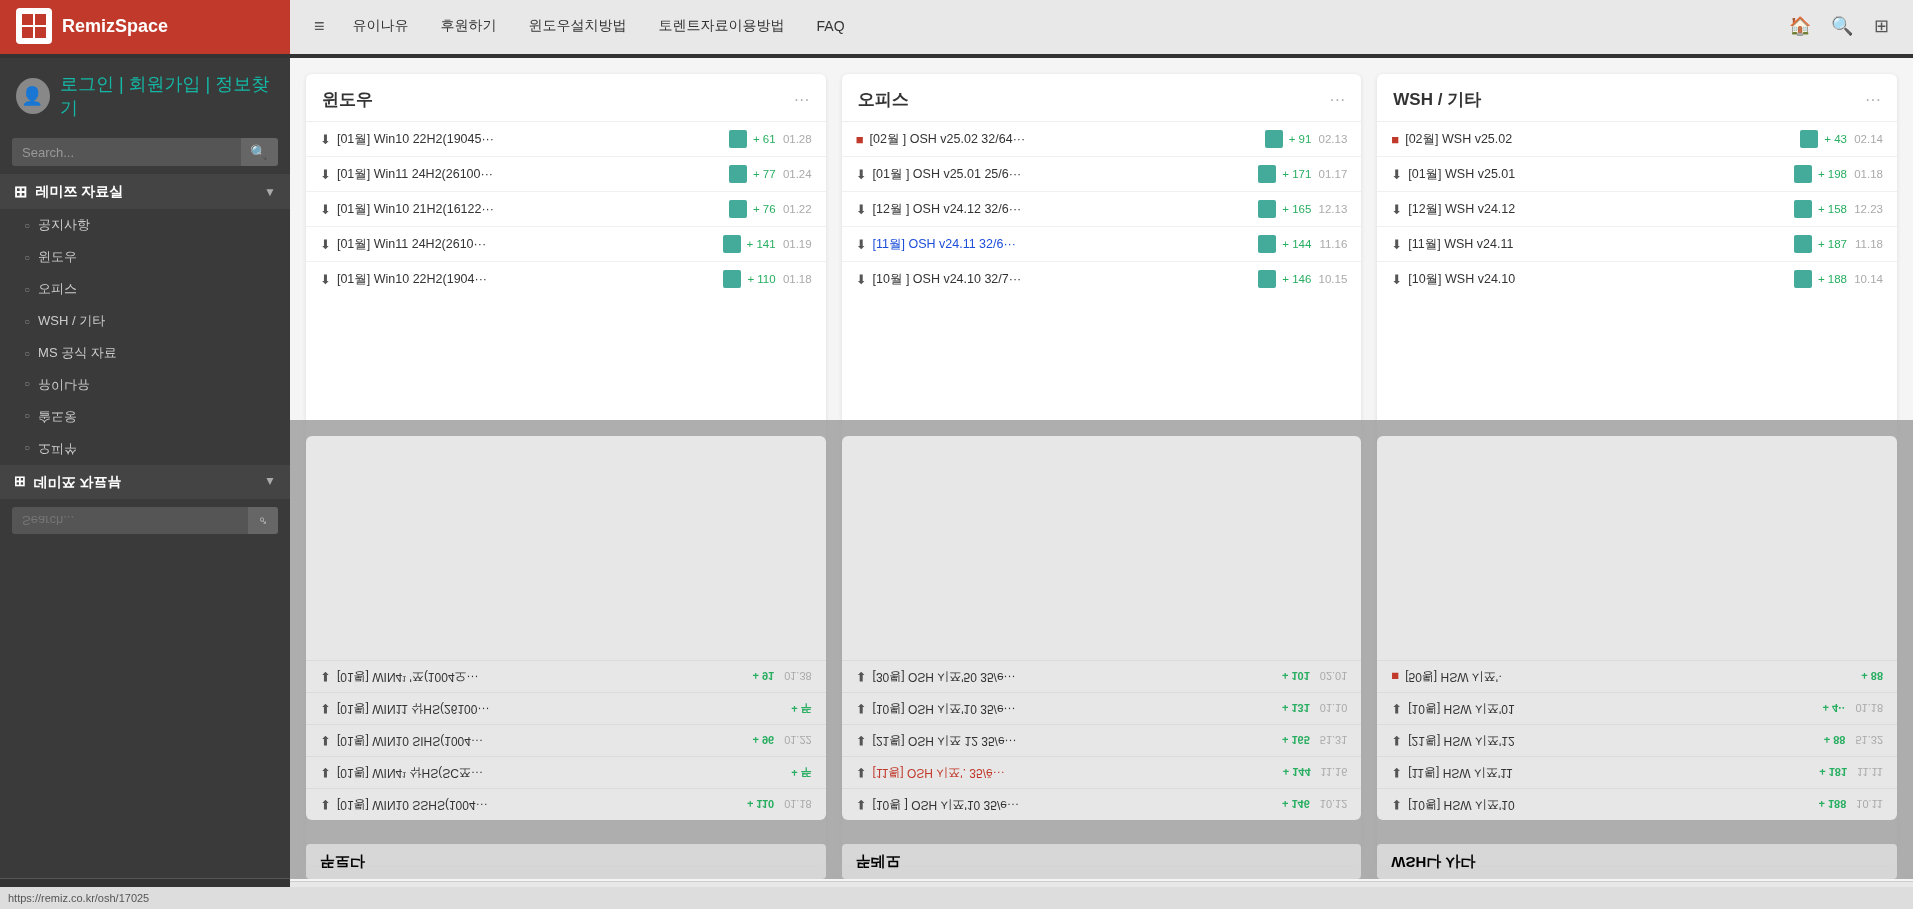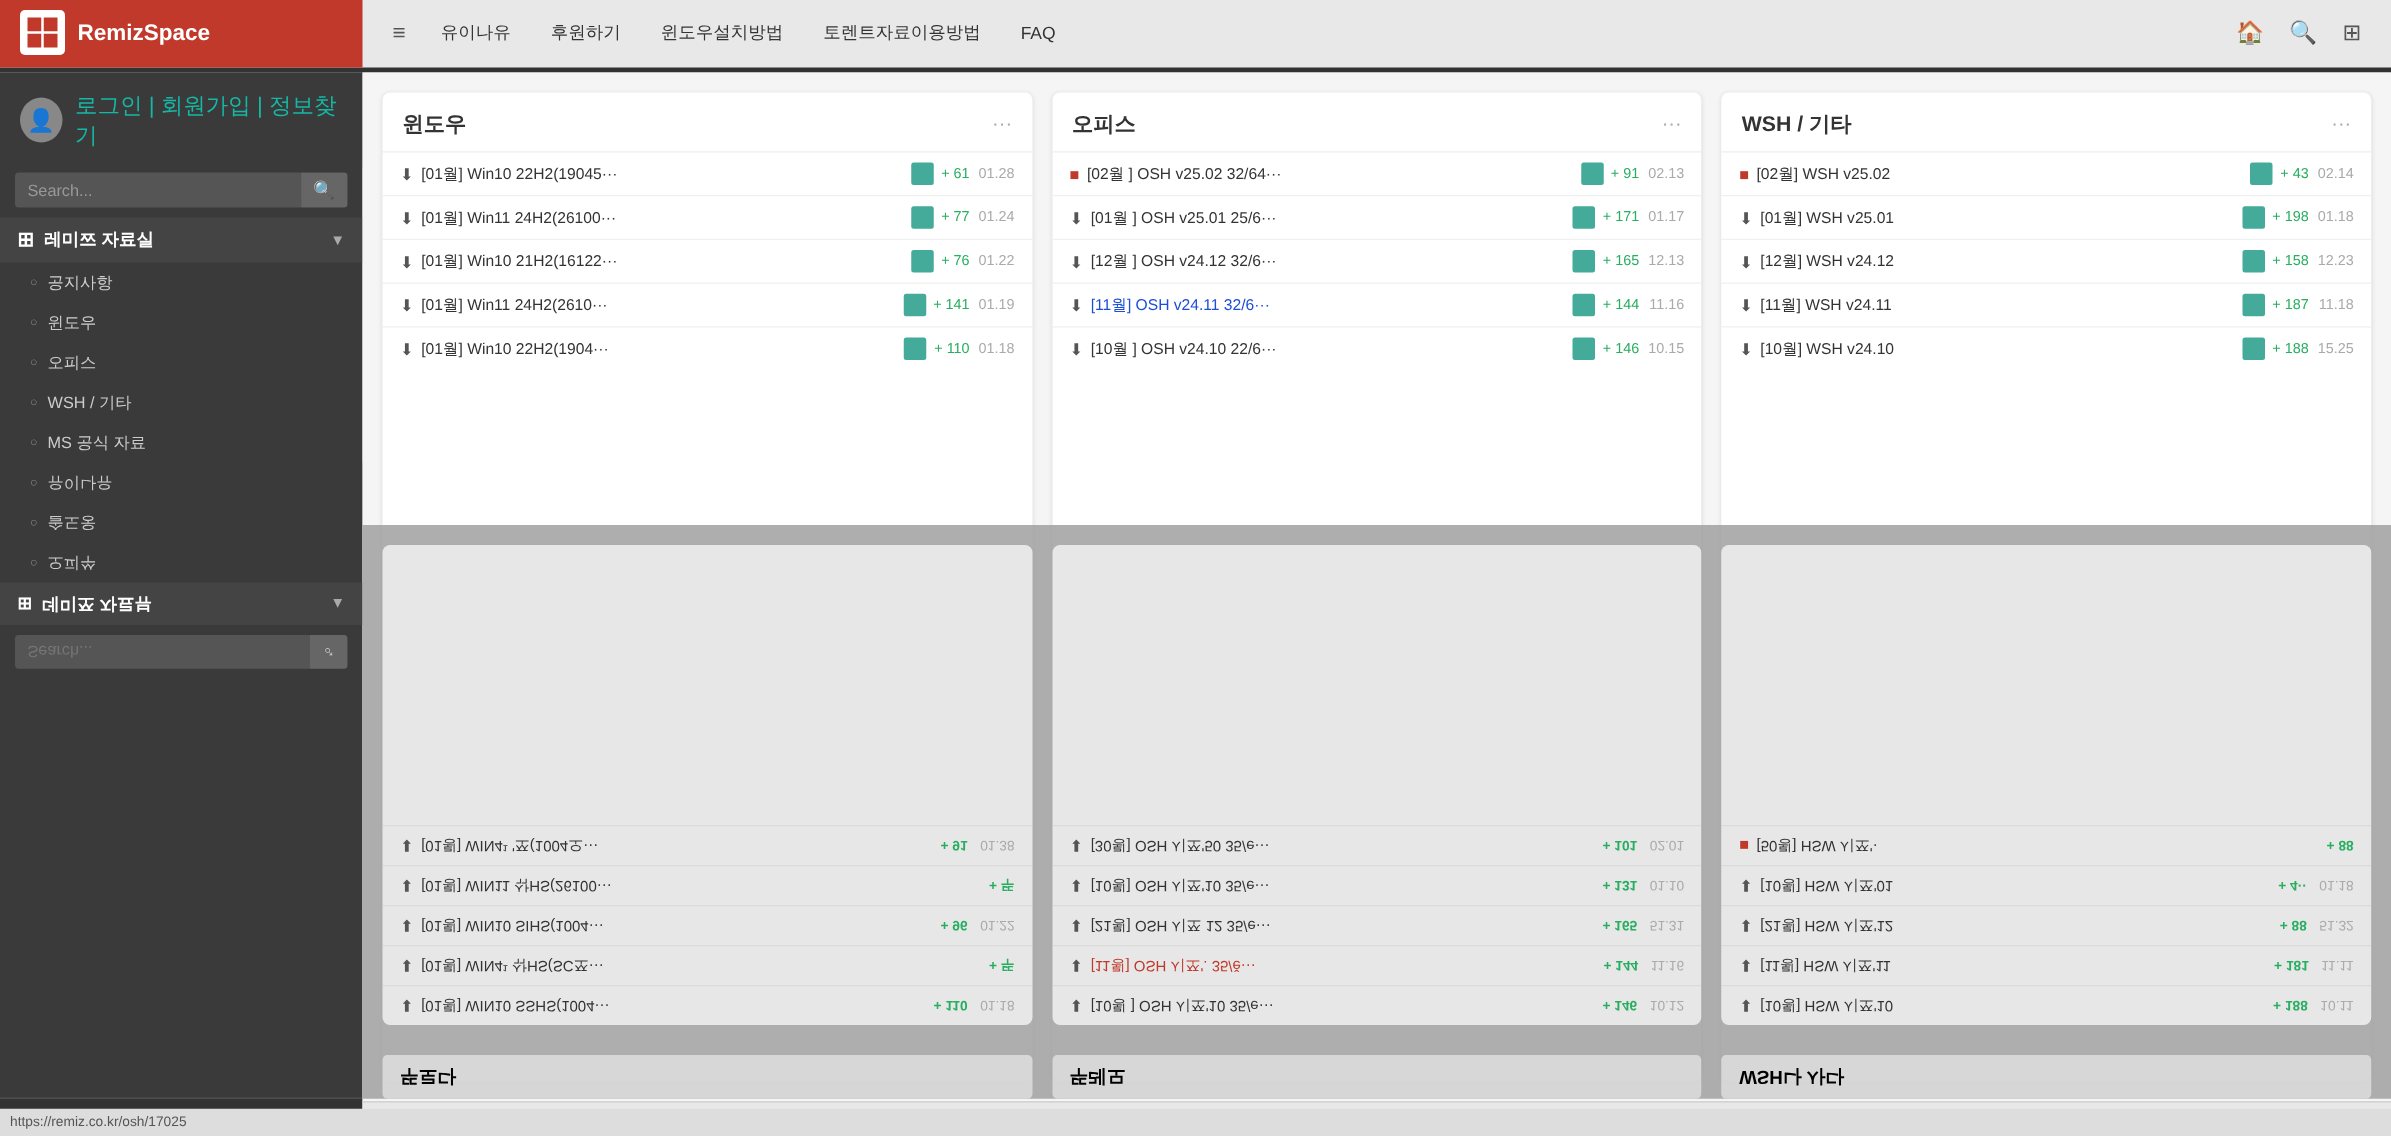--- a/index.html
+++ b/index.html
@@ -475,21 +475,21 @@
           </div>
           <div class="card-row">
             <span class="row-icon">⬇</span>
             <span class="row-title highlight">[11월] OSH v24.11 32/6···</span>
             <div class="row-img"></div>
             <span class="row-count">+ 144</span>
             <span class="row-date">11.16</span>
           </div>
           <div class="card-row">
             <span class="row-icon">⬇</span>
-            <span class="row-title">[10월 ] OSH v24.10 22/6···</span>
+            <span class="row-title">[10월 ] OSH v24.10 32/7···</span>
             <div class="row-img"></div>
             <span class="row-count">+ 146</span>
             <span class="row-date">10.15</span>
           </div>
         </div>
       </div>
 
       <div class="card">
         <div class="card-header">
           <span class="card-title">WSH / 기타</span>
@@ -522,21 +522,21 @@
             <span class="row-title">[11월] WSH v24.11</span>
             <div class="row-img"></div>
             <span class="row-count">+ 187</span>
             <span class="row-date">11.18</span>
           </div>
           <div class="card-row">
             <span class="row-icon">⬇</span>
             <span class="row-title">[10월] WSH v24.10</span>
             <div class="row-img"></div>
             <span class="row-count">+ 188</span>
-            <span class="row-date">15.25</span>
+            <span class="row-date">10.14</span>
           </div>
         </div>
       </div>
     </div>
 
     <div id="footer">
       <span id="footer-left">Copyright © Remiz. All rights reserved.</span>
       <div id="footer-links">
         <span>이용약관</span>
         <span class="sep">|</span>

